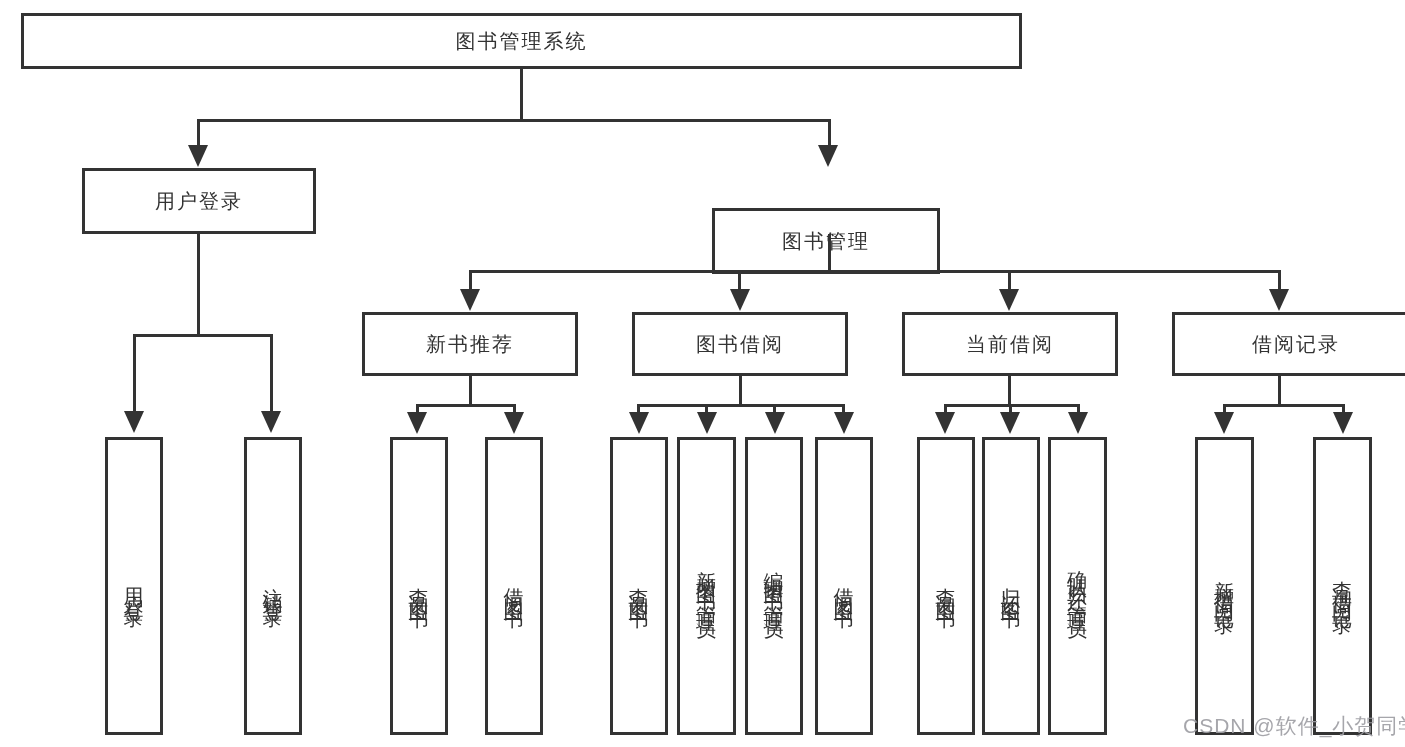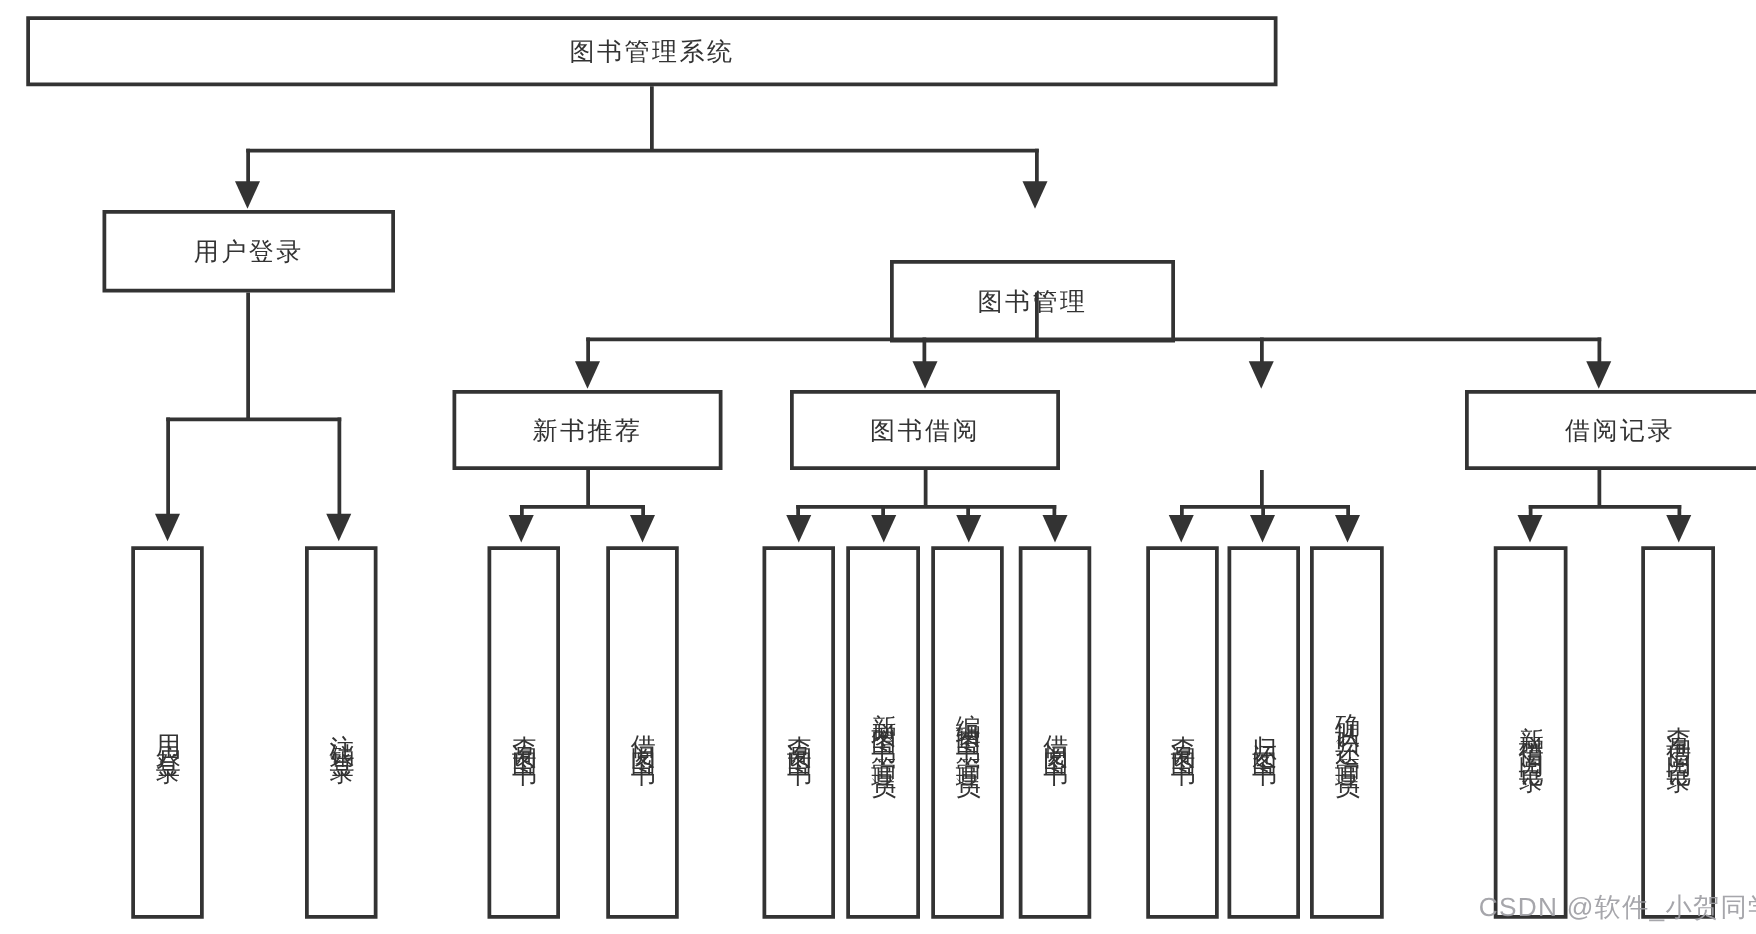--- a/index.html
+++ b/index.html
@@ -86,20 +86,23 @@
   <div class="arrow" style="left:730px;top:289px;"></div>
   <div class="arrow" style="left:999px;top:289px;"></div>
   <div class="arrow" style="left:1269px;top:289px;"></div>
 
   <div class="box hbox" style="left:362px;top:312px;width:216px;height:64px;">
     <span>新书推荐</span>
   </div>
   <div class="box hbox" style="left:632px;top:312px;width:216px;height:64px;">
     <span>图书借阅</span>
   </div>
+  <div class="box hbox" style="left:902px;top:312px;width:216px;height:64px;">
+    <span>当前借阅</span>
+  </div>
   <div class="box hbox" style="left:1172px;top:312px;width:248px;height:64px;">
     <span>借阅记录</span>
   </div>
 
   <div class="line" style="left:469px;top:376px;width:3px;height:30px;"></div>
   <div class="line" style="left:416px;top:404px;width:100px;height:3px;"></div>
   <div class="line" style="left:416px;top:404px;width:3px;height:9px;"></div>
   <div class="line" style="left:513px;top:404px;width:3px;height:9px;"></div>
   <div class="arrow" style="left:407px;top:412px;"></div>
   <div class="arrow" style="left:504px;top:412px;"></div>

